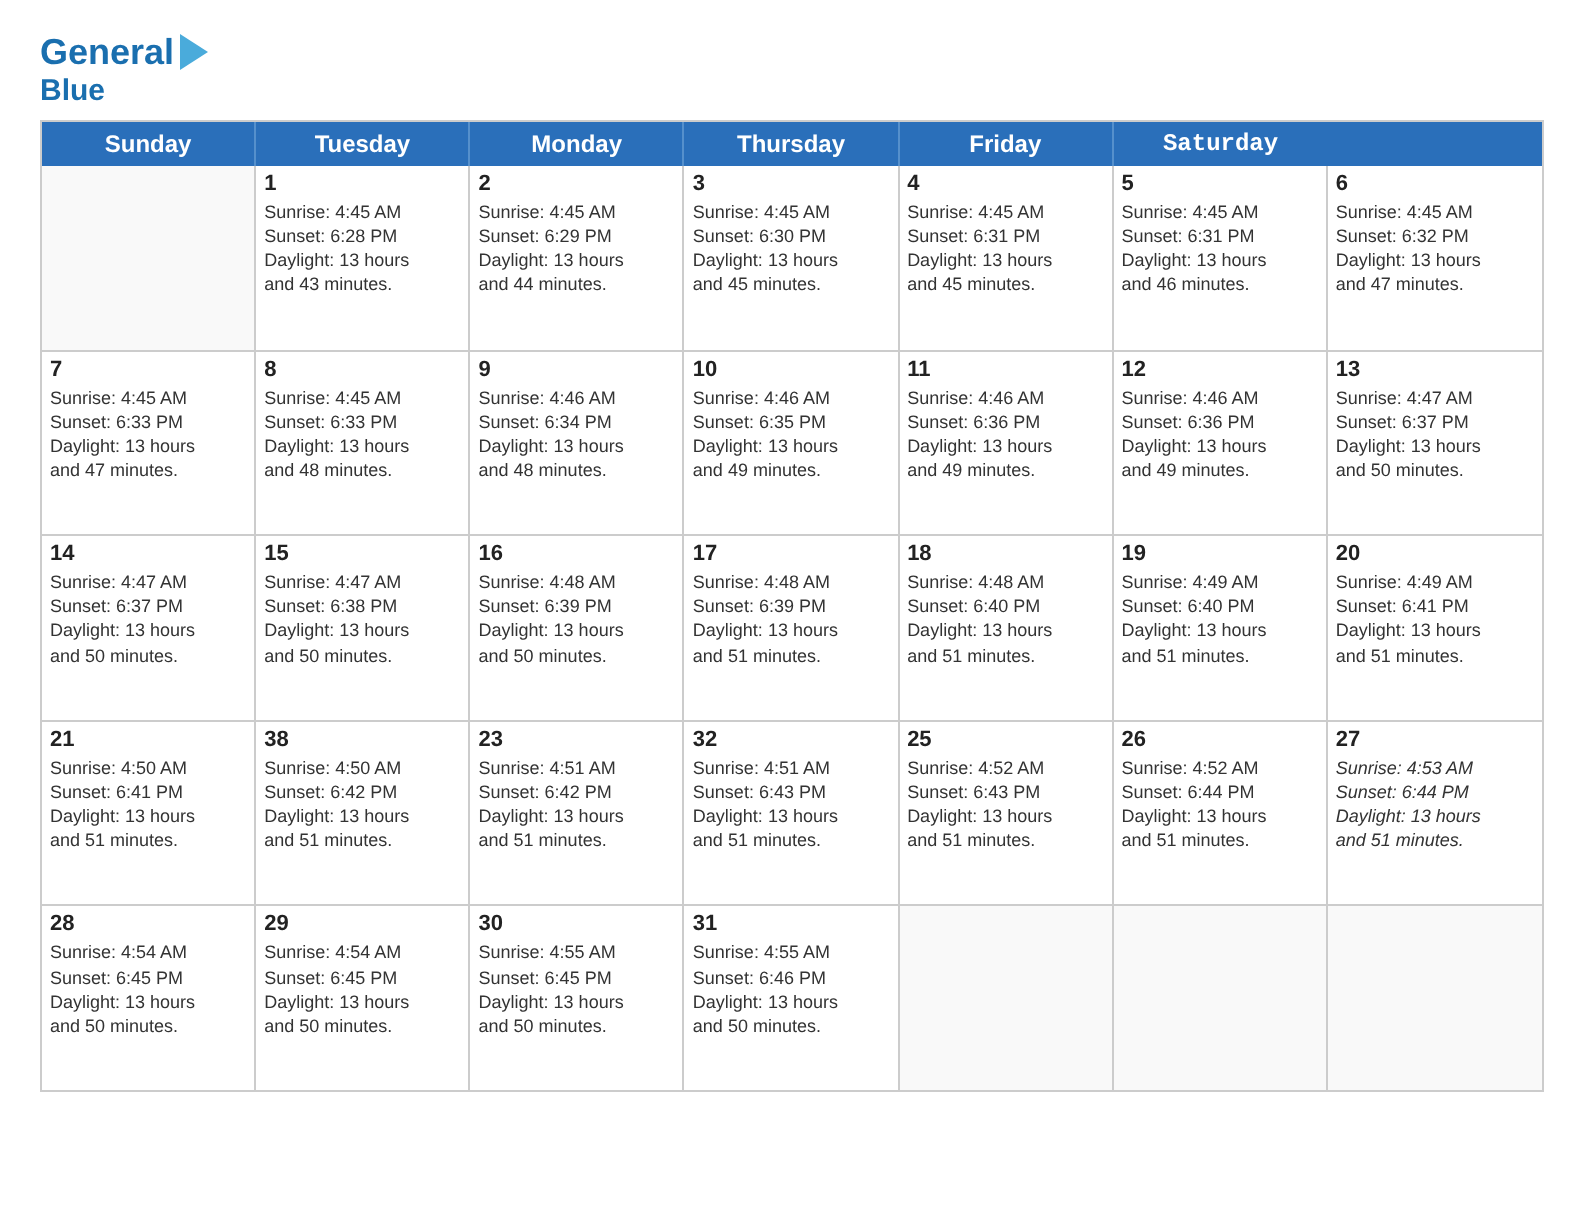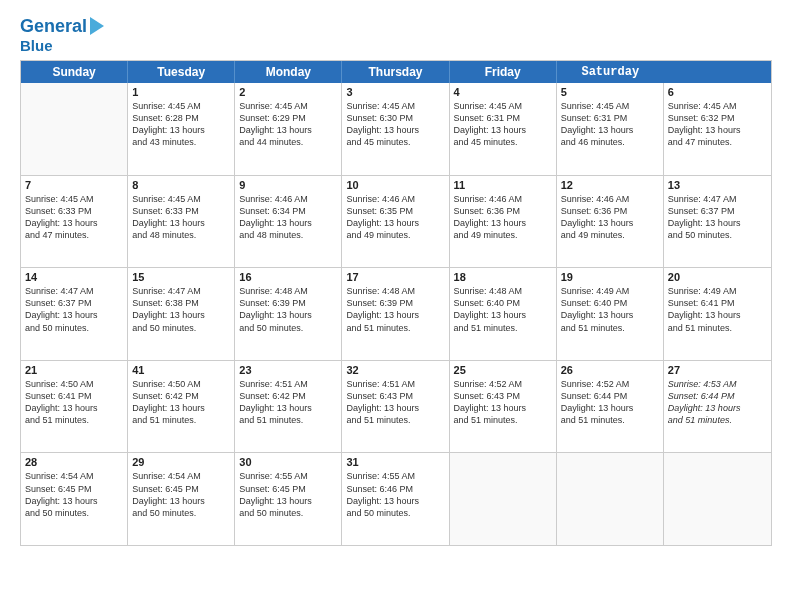--- a/index.html
+++ b/index.html
@@ -289,21 +289,21 @@
         </div>
         <div class="cal-row">
           <div class="cal-cell">
             <div class="day-num">21</div>
             <div class="cell-info" style="white-space: pre-line;">Sunrise: 4:50 AM
 Sunset: 6:41 PM
 Daylight: 13 hours
 and 51 minutes.</div>
           </div>
           <div class="cal-cell">
-            <div class="day-num">41</div>
+            <div class="day-num">38</div>
             <div class="cell-info" style="white-space: pre-line;">Sunrise: 4:50 AM
 Sunset: 6:42 PM
 Daylight: 13 hours
 and 51 minutes.</div>
           </div>
           <div class="cal-cell">
             <div class="day-num">23</div>
             <div class="cell-info" style="white-space: pre-line;">Sunrise: 4:51 AM
 Sunset: 6:42 PM
 Daylight: 13 hours

